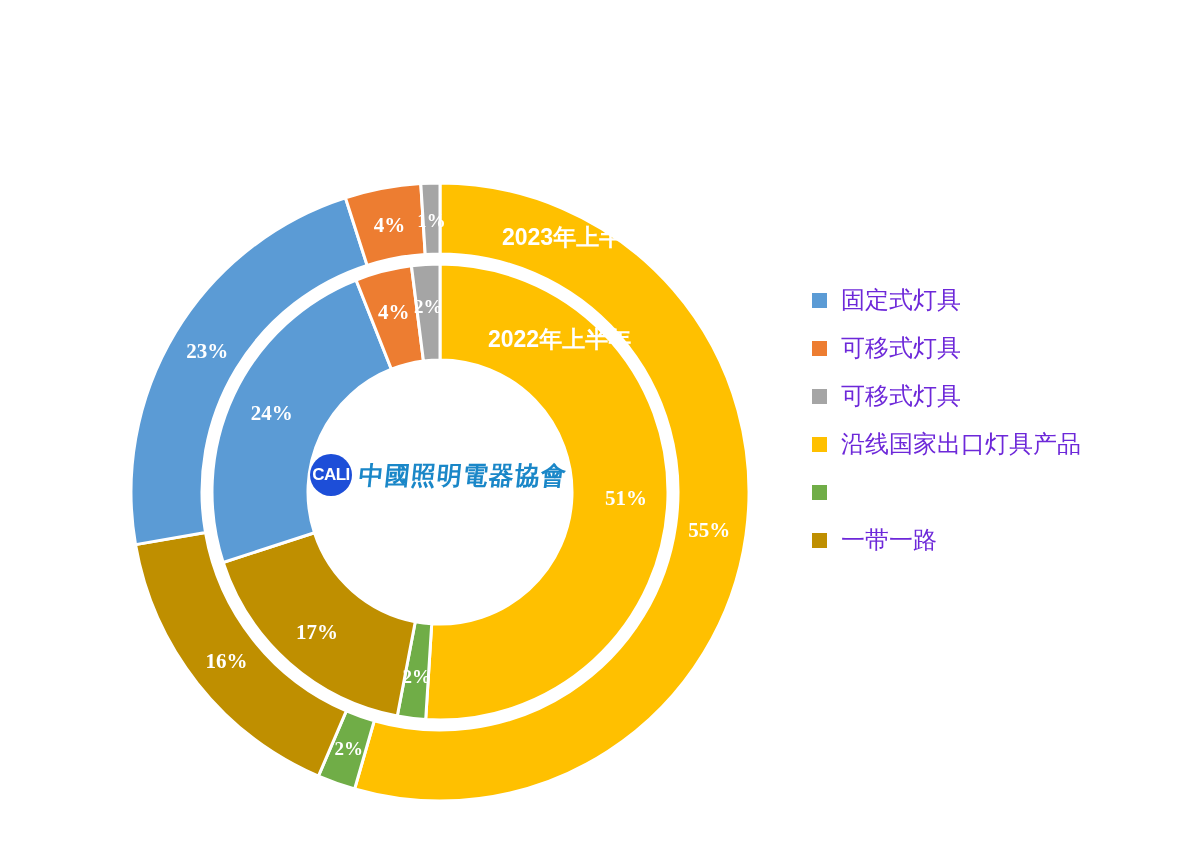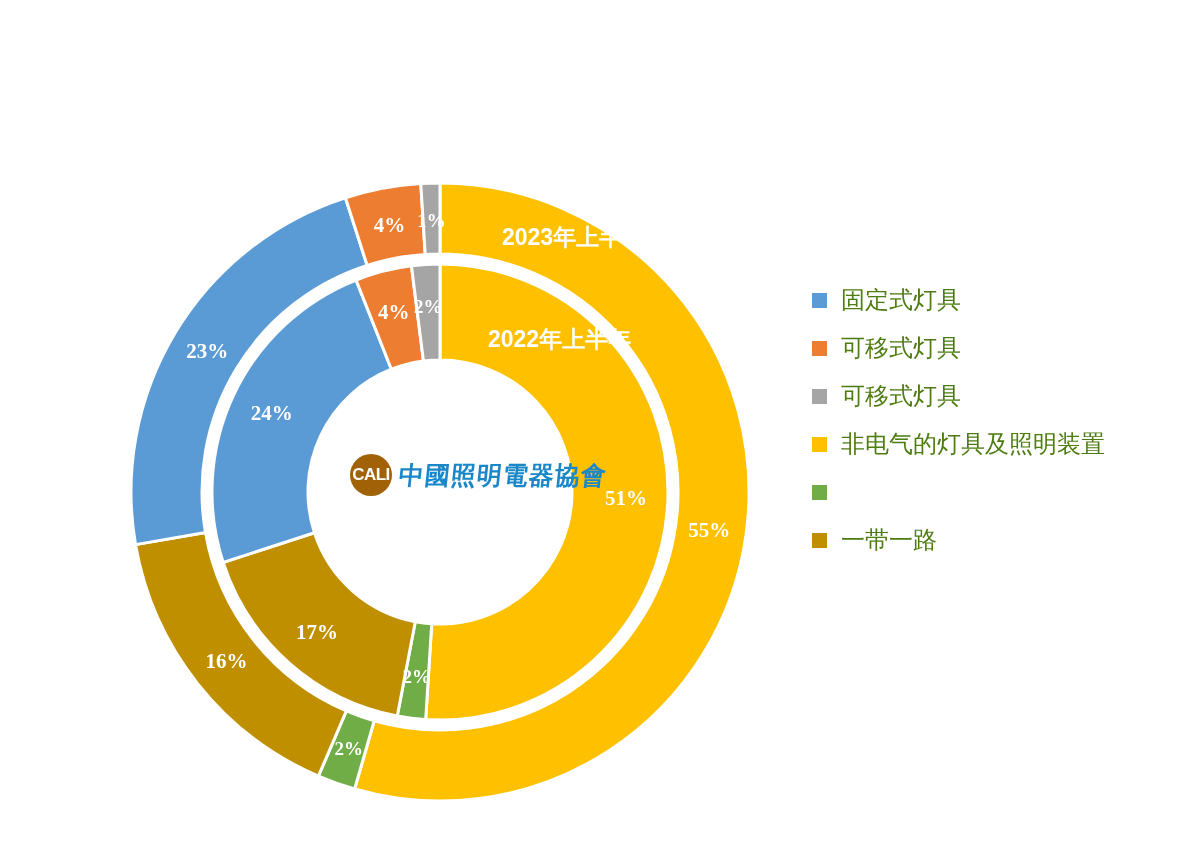--- a/index.html
+++ b/index.html
@@ -67,49 +67,48 @@
   }
   .legend-swatch {
     width: 15px;
     height: 15px;
     flex: 0 0 15px;
     margin-right: 14px;
   }
   .legend-text {
     font-family: "Liberation Serif", "DejaVu Serif", serif;
     font-size: 24px;
-    color: #4d7c0f;
+    color: #6d28d9;
     white-space: nowrap;
   }
   .watermark {
     position: absolute;
     left: 310px;
     top: 452px;
     width: 250px;
     height: 46px;
     display: flex;
     align-items: center;
     gap: 7px;
     pointer-events: none;
   }
   .wm-badge {
     width: 42px;
     height: 42px;
     border-radius: 50%;
-    background: #a16207;
+    background: #1d4ed8;
     color: #ffffff;
     display: flex;
     align-items: center;
     justify-content: center;
     font-family: "Liberation Sans", "DejaVu Sans", sans-serif;
     font-weight: bold;
     font-size: 17px;
     letter-spacing: -0.5px;
     flex: 0 0 42px;
-    margin-left: 40px;
   }
   .wm-text {
     font-family: "Liberation Serif", "DejaVu Serif", serif;
     font-weight: bold;
     font-size: 25px;
     color: #1a87c8;
     letter-spacing: 1px;
     transform: skewX(-6deg);
     white-space: nowrap;
   }
@@ -169,21 +168,21 @@
       <div class="legend-item">
         <span class="legend-swatch" style="background: rgb(237, 125, 49);"></span>
         <span class="legend-text">可移式灯具</span>
       </div>
       <div class="legend-item">
         <span class="legend-swatch" style="background: rgb(165, 165, 165);"></span>
         <span class="legend-text">可移式灯具</span>
       </div>
       <div class="legend-item">
         <span class="legend-swatch" style="background: rgb(255, 192, 0);"></span>
-        <span class="legend-text">非电气的灯具及照明装置</span>
+        <span class="legend-text">沿线国家出口灯具产品</span>
       </div>
       <div class="legend-item">
         <span class="legend-swatch" style="background: rgb(112, 173, 71);"></span>
       </div>
       <div class="legend-item">
         <span class="legend-swatch" style="background: rgb(191, 143, 0);"></span>
         <span class="legend-text">一带一路</span>
       </div>
     </div>
 

